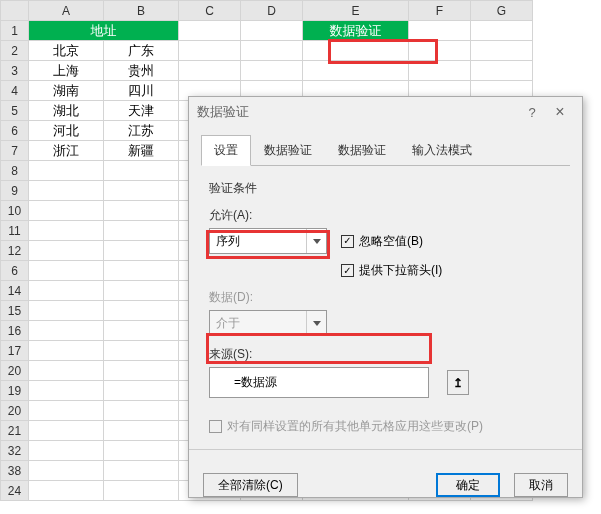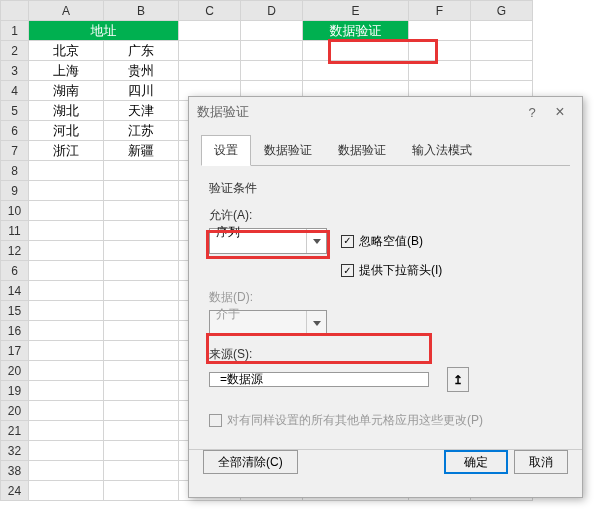--- a/index.html
+++ b/index.html
@@ -20,29 +20,29 @@
 .tbar .btn{width:28px;text-align:center;color:#666;cursor:pointer;font-size:13px}
 .tabs{display:flex;padding:8px 12px 0 12px;gap:0}
 .tab{padding:6px 12px;font-size:12px;color:#333;border:1px solid transparent;cursor:pointer}
 .tab.active{background:#fff;border:1px solid #bbb;border-bottom:1px solid #fff;position:relative;z-index:2}
 .tabline{height:1px;background:#bbb;margin:0 12px;margin-top:-1px}
 .body{padding:14px 20px}
 .grp{font-size:12px;color:#333;margin-bottom:8px}
 .lbl{font-size:12px;color:#333;margin-top:10px;margin-bottom:4px}
 .lbl.dis{color:#999}
 .row{display:flex;align-items:center;gap:14px}
-.sel{width:118px;height:23px;border:1px solid #999;background:#fff;display:flex;align-items:flex-end;padding:12px 6px;font-size:12px;position:relative}
+.sel{width:118px;height:23px;border:1px solid #999;background:#fff;display:flex;align-items:center;padding:12px 6px;font-size:12px;position:relative}
 .sel.dis{color:#999;background:#f5f5f5}
 .sel .arr{position:absolute;right:0;top:0;width:20px;height:100%;border-left:1px solid #ccc;display:flex;align-items:center;justify-content:center}
 .sel .arr::after{content:"";border-left:4px solid transparent;border-right:4px solid transparent;border-top:5px solid #555}
 .chk{display:flex;align-items:center;gap:5px;font-size:12px}
 .chk .box{width:13px;height:13px;border:1px solid #333;display:flex;align-items:center;justify-content:center;font-size:10px;line-height:1}
-.src{width:220px;height:15px;border:1px solid #999;background:#fff;display:flex;align-items:center;padding:0 10px;font-size:12px}
+.src{width:220px;height:31px;border:1px solid #999;background:#fff;display:flex;align-items:center;padding:0 24px;font-size:12px}
 .srcbtn{width:22px;height:25px;border:1px solid #999;background:#efefef;display:flex;align-items:center;justify-content:center;margin-left:4px;font-weight:bold}
-.bbar{position:absolute;bottom:0;left:0;right:0;height:48px;border-top:1px solid #ccc;display:flex;align-items:flex-start;padding:0 14px;gap:6px}
+.bbar{position:absolute;bottom:0;left:0;right:0;height:48px;border-top:1px solid #ccc;display:flex;align-items:flex-end;padding:0 14px;gap:14px}
 .btn2{height:24px;padding:0 14px;border:1px solid #999;background:#efefef;font-size:12px;cursor:pointer;display:flex;align-items:center}
 .btn2.primary{border:2px solid #0078d7;padding:0 18px}
 .chkline{margin-top:20px}
 .chkline .box{border-color:#999}
 .chkline span{color:#999}
 </style>
 </head>
 <body>
 
 <table class="sheet">

